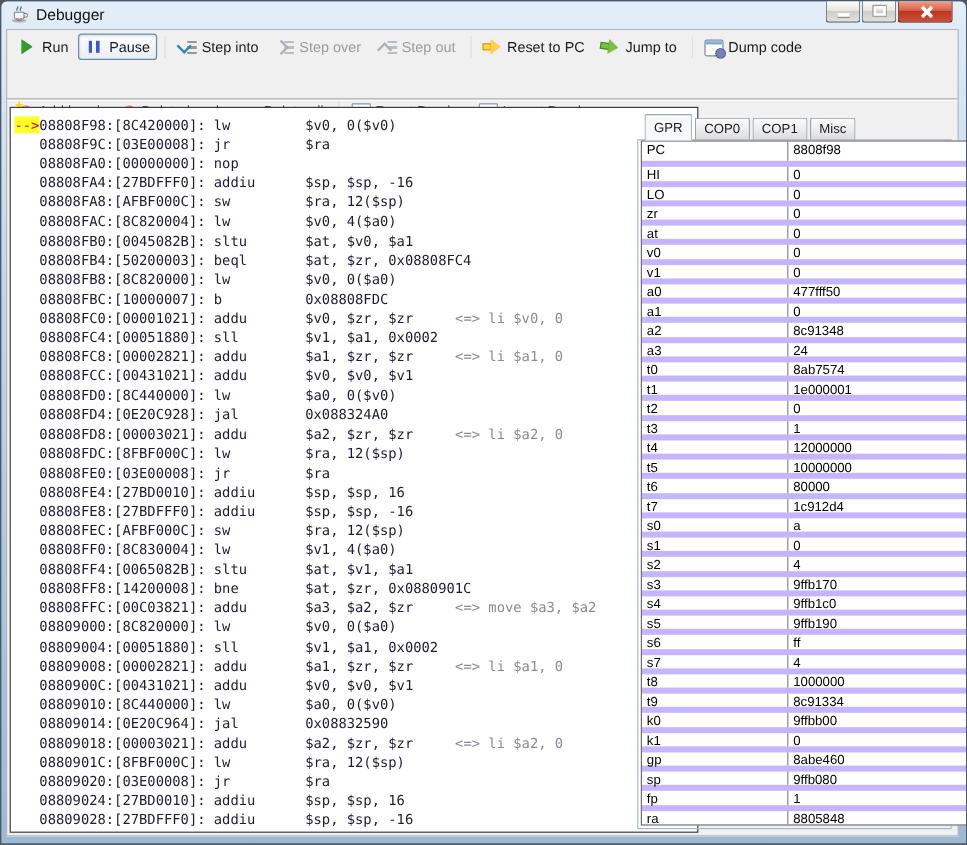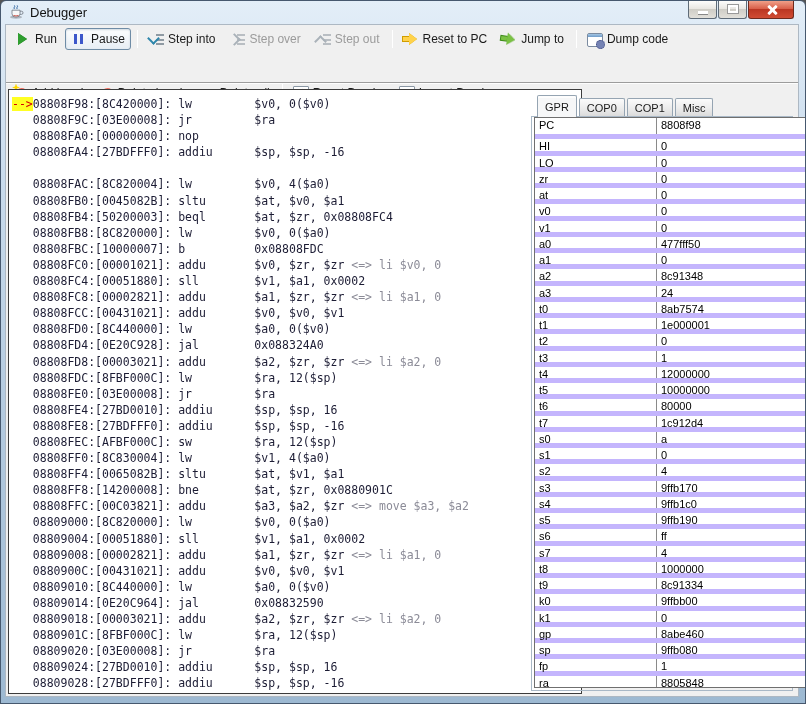--- a/index.html
+++ b/index.html
@@ -80,21 +80,21 @@
   .page.ic-import-breaks-icon::before{content:"";position:absolute;left:6px;top:4px;width:5px;height:3px;background:#37991f;transform:rotate(-142deg);}
   .page.ic-import-breaks-icon::after{content:"";position:absolute;left:0px;top:4px;width:0;height:0;
      border-left:7px solid #37991f;border-top:4px solid transparent;border-bottom:4px solid transparent;transform:rotate(-142deg);}
   
   .disasm{position:absolute;left:3px;top:65px;width:574px;height:605px;background:#ffffff;
      border:1px solid #3c3c3c;overflow:hidden;padding:6px 0 0 3px;
      font-family:"DejaVu Sans Mono",monospace;font-size:11.5px;color:#1c1c34;}
   .dline{height:16.1px;line-height:16.1px;white-space:pre;}
   .pcmark{background:#ffff24;color:#d40000;}
   .pcpad{}
-  .dpseudo{color:#8b8b97;}
+  .dpseudo{color:#8b8b97;margin-left:28px;}
   
   .tabs-row{position:absolute;left:532px;top:71px;height:22px;display:flex;align-items:flex-end;}
   .tab{height:19px;padding:0 7px;display:flex;align-items:center;font-size:11px;color:#1a1a1a;
      background:linear-gradient(180deg,#fbfbfb,#ebebeb 55%,#d9d9d9);
      border:1px solid #95a4b2;border-bottom:none;border-radius:2px 2px 0 0;margin-right:2px;}
   .tab.active{height:22px;background:#f6f7f8;position:relative;z-index:2;box-shadow:inset 0 2px 0 #fdfdfd;}
   .regpane{position:absolute;left:526px;top:92px;width:262px;height:575px;border:1px solid #a9b8c6;}
   .regtable{position:absolute;left:529px;top:93px;width:283px;background:#fff;border:1px solid #6f6f6f;}
   .reg-row{display:flex;height:16.26px;font-size:11px;color:#000;}
   .reg-row + .reg-row{border-top:5px solid #c4b5fd;}
@@ -190,21 +190,21 @@
           <span class="tlabel">Import Breaks</span>
         </div>
       </div>
     <div class="groove"></div>
 
     <div class="disasm">
         <div class="dline current"><span class="pcmark">--&gt;</span><span class="dtext">08808F98:[8C420000]: lw         $v0, 0($v0)</span></div>
         <div class="dline"><span class="pcpad">   </span><span class="dtext">08808F9C:[03E00008]: jr         $ra</span></div>
         <div class="dline"><span class="pcpad">   </span><span class="dtext">08808FA0:[00000000]: nop        </span></div>
         <div class="dline"><span class="pcpad">   </span><span class="dtext">08808FA4:[27BDFFF0]: addiu      $sp, $sp, -16</span></div>
-        <div class="dline"><span class="pcpad">   </span></div>
+        <div class="dline"><span class="pcpad">   </span><span class="dtext">08808FA8:[AFBF000C]: sw         $ra, 12($sp)</span></div>
         <div class="dline"><span class="pcpad">   </span><span class="dtext">08808FAC:[8C820004]: lw         $v0, 4($a0)</span></div>
         <div class="dline"><span class="pcpad">   </span><span class="dtext">08808FB0:[0045082B]: sltu       $at, $v0, $a1</span></div>
         <div class="dline"><span class="pcpad">   </span><span class="dtext">08808FB4:[50200003]: beql       $at, $zr, 0x08808FC4</span></div>
         <div class="dline"><span class="pcpad">   </span><span class="dtext">08808FB8:[8C820000]: lw         $v0, 0($a0)</span></div>
         <div class="dline"><span class="pcpad">   </span><span class="dtext">08808FBC:[10000007]: b          0x08808FDC</span></div>
         <div class="dline"><span class="pcpad">   </span><span class="dtext">08808FC0:[00001021]: addu       $v0, $zr, $zr</span><span class="dpseudo"> &lt;=&gt; li $v0, 0</span></div>
         <div class="dline"><span class="pcpad">   </span><span class="dtext">08808FC4:[00051880]: sll        $v1, $a1, 0x0002</span></div>
         <div class="dline"><span class="pcpad">   </span><span class="dtext">08808FC8:[00002821]: addu       $a1, $zr, $zr</span><span class="dpseudo"> &lt;=&gt; li $a1, 0</span></div>
         <div class="dline"><span class="pcpad">   </span><span class="dtext">08808FCC:[00431021]: addu       $v0, $v0, $v1</span></div>
         <div class="dline"><span class="pcpad">   </span><span class="dtext">08808FD0:[8C440000]: lw         $a0, 0($v0)</span></div>

